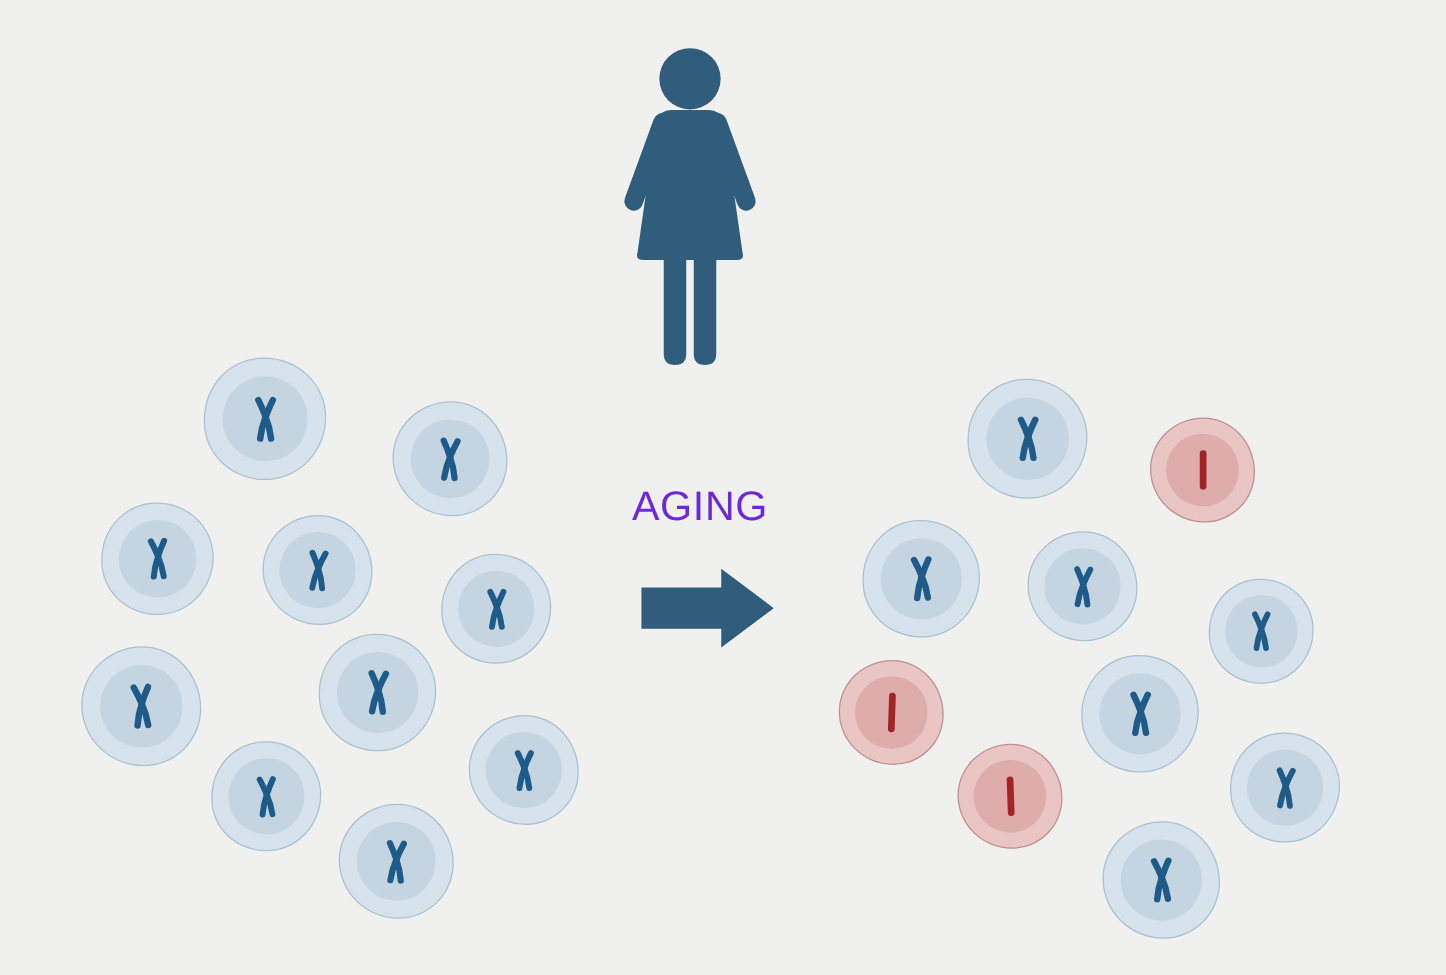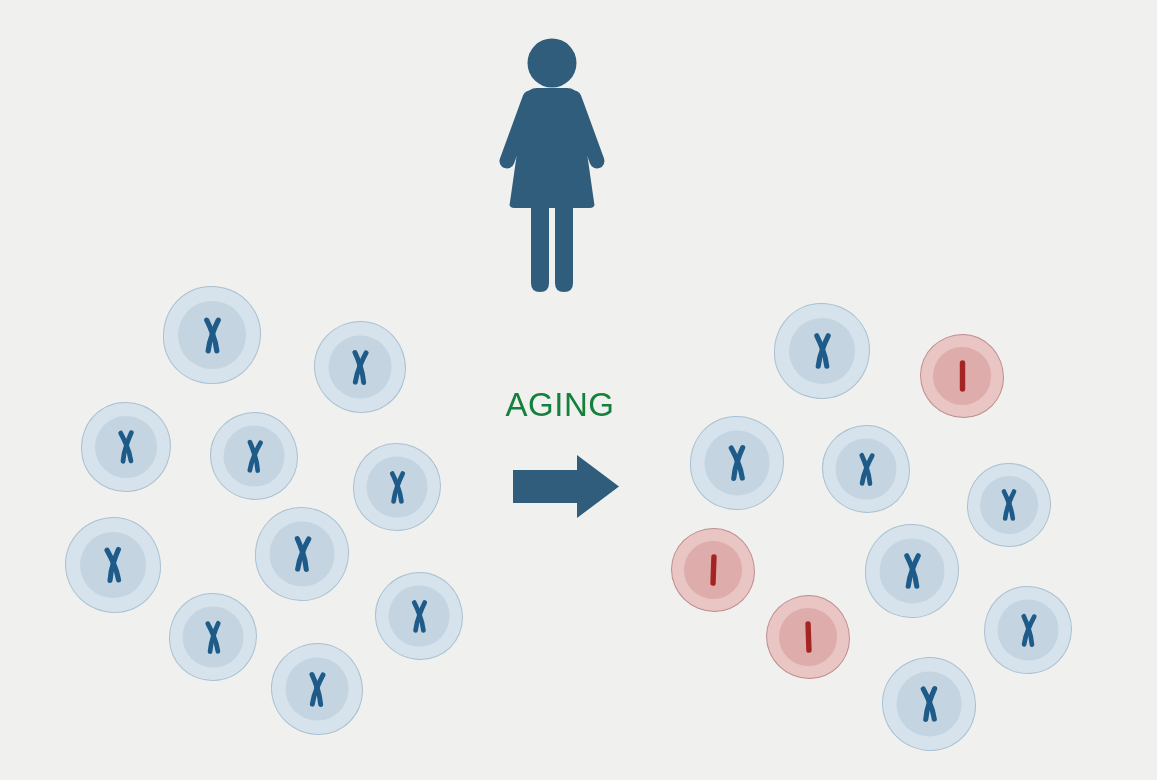--- a/index.html
+++ b/index.html
@@ -95,21 +95,21 @@
       <path d="M40 64 L17 127" stroke-width="15" stroke-linecap="round" fill="none" class="figure-stroke" stroke="#2f5d7b"></path>
       <path d="M84 64 L107 127" stroke-width="15" stroke-linecap="round" fill="none" class="figure-stroke" stroke="#2f5d7b"></path>
 
       <path d="M47 54 L77 54 Q86 54 89 63 L104 168 Q106 174 99 174 L25 174 Q18 174 20 168 L35 63 Q38 54 47 54 Z"></path>
 
       <path d="M41 174 L59 174 L59 249 Q59 258 50 258 Q41 258 41 249 Z"></path>
       <path d="M65 174 L83 174 L83 249 Q83 258 74 258 Q65 258 65 249 Z"></path>
     </g>
   </svg>
 
-  <div id="aging-label" style="color: #15803d;">AGING</div>
+  <div id="aging-label" style="color: #6d28d9;">AGING</div>
 
   <svg id="arrow" viewBox="0 0 106 64" xmlns="http://www.w3.org/2000/svg">
     <polygon class="figure-fill" points="0,15 64,15 64,0 106,31.5 64,63 64,48 0,48" fill="#2f5d7b"></polygon>
   </svg>
 
   <div class="cluster" id="left-cluster">
       <div class="cell normal" style="left: 163px; top: 286px; width: 98px; height: 98px;">
         <div class="nucleus" style="width: 68px; height: 68px;"></div>
         <svg class="chromosome" width="25" height="39" viewBox="0 0 26 40" style="transform:rotate(0deg)">
           <g stroke="#1e5b89" stroke-width="5.4" stroke-linecap="round" fill="none">

